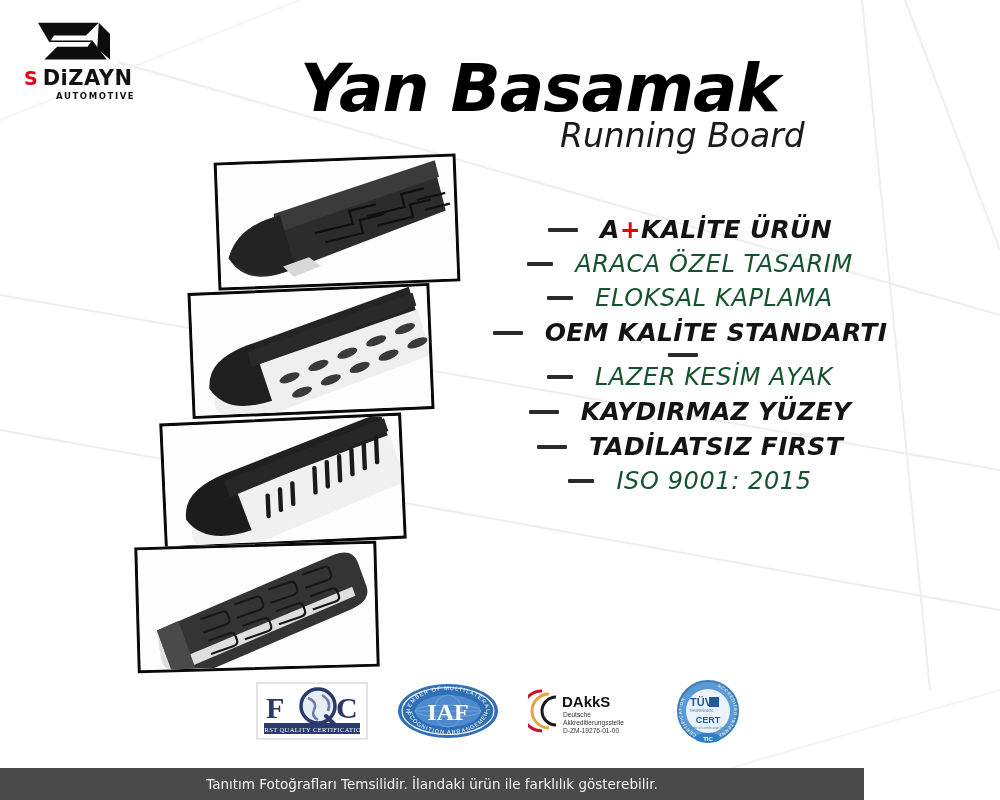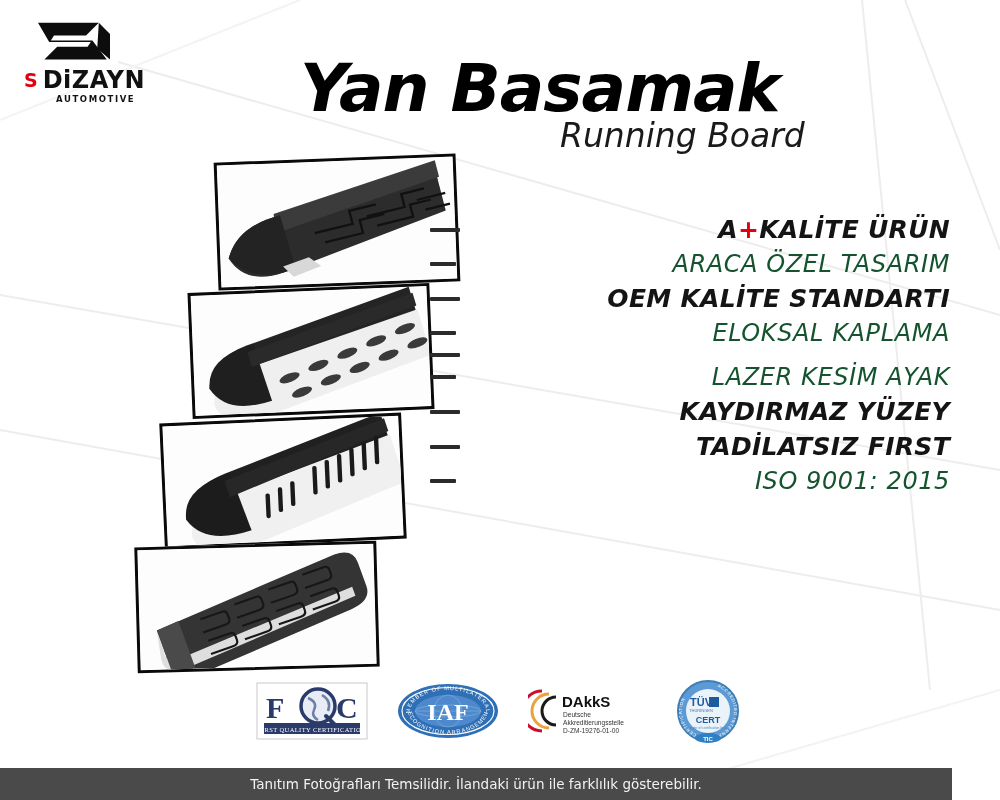--- a/index.html
+++ b/index.html
@@ -16,21 +16,21 @@
 
   
   .logo-block { position:absolute; left:24px; top:18px; z-index:5; width:140px; }
   .logo-mark { width:88px; height:48px; display:block; margin-left:6px; }
   .logo-word { display:flex; align-items:center; margin-top:2px; }
   .logo-s {
     color:#e3000f; font-weight:bold; font-size:19px;
     font-family:"DejaVu Sans", sans-serif; letter-spacing:-1px; line-height:1;
   }
   .logo-dizayn {
-    color:#111; font-weight:bold; font-size:24px; letter-spacing:0.5px;
+    color:#111; font-weight:bold; font-size:21px; letter-spacing:0.5px;
     margin-left:6px; line-height:1; font-family:"DejaVu Sans", sans-serif;
   }
   .logo-sub {
     color:#111; font-size:8.5px; font-weight:bold; letter-spacing:1.6px;
     margin-left:32px; margin-top:2px; font-family:"DejaVu Sans", sans-serif;
   }
 
   
   .title-main {
     position:absolute; left:300px; top:50px; z-index:5;
@@ -45,21 +45,21 @@
   }
 
   
   .photos { position:absolute; left:0; top:0; z-index:4; }
   .photo-frame { position:absolute; border:3px solid #0a0a0a; background:#fff; overflow:hidden; }
   .photo-frame svg { display:block; width:100%; height:100%; }
 
   
   .features { position:absolute; left:430px; top:215px; width:520px; z-index:5; }
   .feat {
-    display:flex; align-items:center; justify-content:space-between;
+    display:flex; align-items:center; justify-content:center;
     white-space:nowrap; margin-bottom:6px;gap:8px;
   }
   .dash {
     display:inline-block; height:4px; background:#2b2b2b;
     margin-right:14px; border-radius:1px;
   }
   .feat-txt { font-style:italic; color:#242424; font-family:"DejaVu Sans", sans-serif; }
   .feat.strong .feat-txt { font-weight:bold; font-size:25px; letter-spacing:0.3px; color:#141414; }
   .feat.light  .feat-txt { font-weight:400; font-size:24px; letter-spacing:0.6px; color:#14532d; }
   .feat.strong .dash { width:30px; }
@@ -68,21 +68,21 @@
 
   
   .certs {
     position:absolute; left:0; right:0; top:678px; z-index:5;
     display:flex; justify-content:center; align-items:center; gap:28px;
   }
   .cert { display:block; }
 
   
   .footer {
-    position:absolute; left:0; bottom:0; width:952px; height:32px;
+    position:absolute; left:0; bottom:0; width:864px; height:32px;
     background:#4a4a4a; z-index:6;
     display:flex; align-items:center; justify-content:center;
   }
   .footer-txt { color:#f2f2f2; font-size:13.5px; font-family:"DejaVu Sans", sans-serif; }
 </style>
 </head>
 <body>
 
 <svg id="bg" viewBox="0 0 1000 800" preserveAspectRatio="none">
   <rect x="0" y="0" width="1000" height="800" fill="#ffffff"></rect>
@@ -207,27 +207,27 @@
 
 <div class="features">
   <div class="feat strong">
     <span class="dash"></span>
     <span class="feat-txt">A<span class="plus" style="color: rgb(227, 0, 15);">+</span>KALİTE ÜRÜN</span>
   </div>
   <div class="feat light">
     <span class="dash"></span>
     <span class="feat-txt">ARACA ÖZEL TASARIM</span>
   </div>
+  <div class="feat light">
+    <span class="dash"></span>
+    <span class="feat-txt">ELOKSAL KAPLAMA</span>
+  </div>
   <div class="feat strong">
     <span class="dash"></span>
     <span class="feat-txt">OEM KALİTE STANDARTI</span>
-  </div>
-  <div class="feat light">
-    <span class="dash"></span>
-    <span class="feat-txt">ELOKSAL KAPLAMA</span>
   </div>
   <div class="feat strong">
     <span class="dash"></span>
   </div>
   <div class="feat light">
     <span class="dash"></span>
     <span class="feat-txt">LAZER KESİM AYAK</span>
   </div>
   <div class="feat strong">
     <span class="dash"></span>

